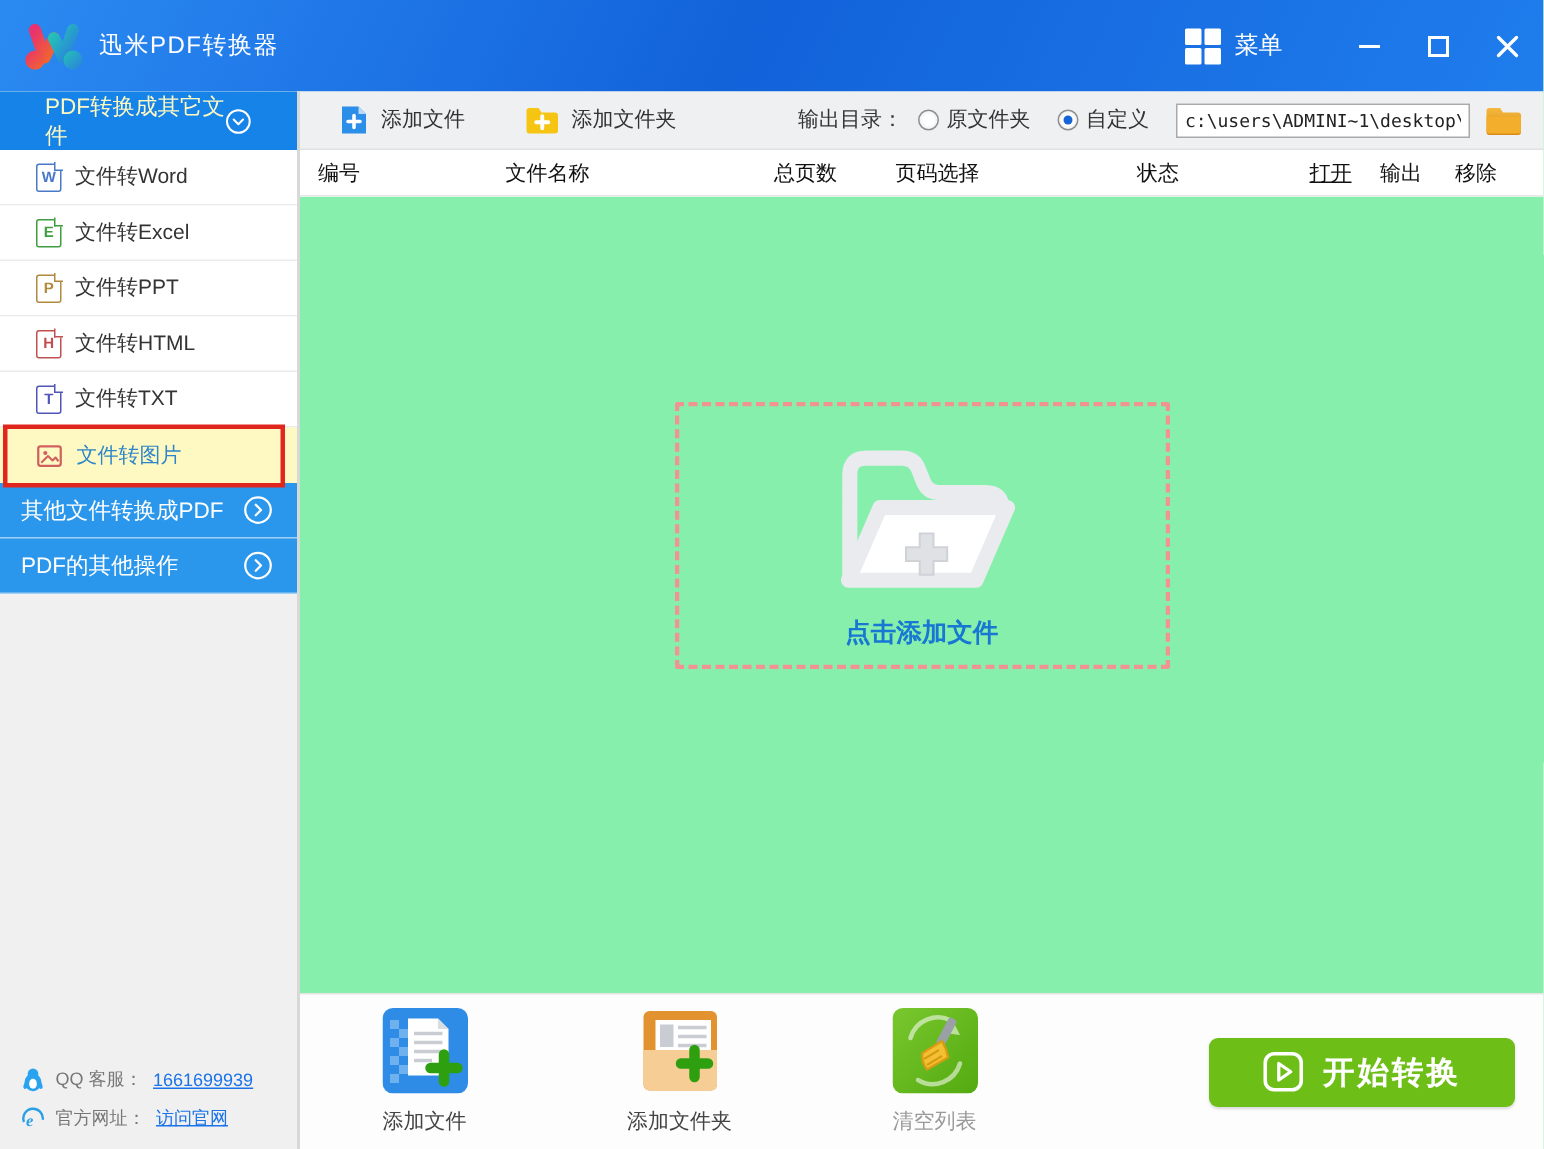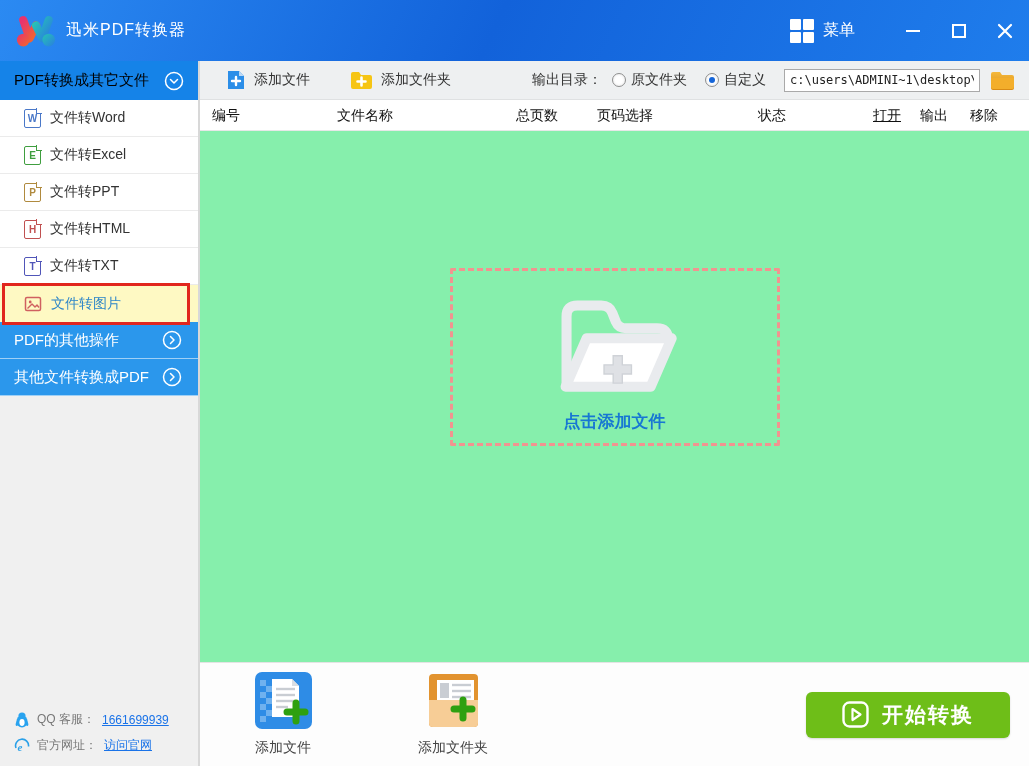--- a/index.html
+++ b/index.html
@@ -18,22 +18,22 @@
   .menu-grid span { background:#fff; border-radius:1px; }
   .menu-label { font-size:16px; }
   .winbtn { width:24px; height:24px; display:flex; align-items:center; justify-content:center; margin-right:22px; cursor:pointer; }
   .winbtn.close { margin-right:12px; }
 
   
   .main-row { flex:1; display:flex; min-height:0; }
 
   
   .sidebar { width:200px; flex:0 0 200px; display:flex; flex-direction:column; background:#f0f0f0; border-right:2px solid #d8d8d8; }
-  .sidebar-header { height:39px; flex:0 0 39px; background:#1583e8; color:#000000; display:flex; align-items:center;
-    padding:0 14px; font-size:15px; cursor:pointer; }
+  .sidebar-header { height:39px; flex:0 0 39px; background:#1583e8; color:#fef9c3; display:flex; align-items:center;
+    padding:0 30px; font-size:15px; cursor:pointer; }
   .sidebar-header .chev { margin-left:auto; }
   .side-item { height:37px; flex:0 0 37px; background:#fff; border-bottom:1px solid #ebebeb; display:flex; align-items:center;
     padding-left:24px; gap:9px; font-size:14px; color:#333; cursor:pointer; position:relative; }
   .doc-ico { width:17px; height:19px; border:1.5px solid currentColor; border-radius:2px; display:flex; align-items:center; justify-content:center;
     font-size:10px; font-weight:bold; background:#fff; position:relative; }
   .doc-ico::after { content:""; position:absolute; top:-1.5px; right:-1.5px; width:5px; height:5px; background:#fff;
     border-left:1.5px solid currentColor; border-bottom:1.5px solid currentColor; }
   .c-word  { color:#4a78c8; }
   .c-excel { color:#3f9e3f; }
   .c-ppt   { color:#b08a3e; }
@@ -176,28 +176,28 @@
         <svg width="18" height="18" viewBox="0 0 18 18">
           <rect x="1.5" y="2.5" width="15" height="13" rx="1.5" fill="none" stroke="#d06060" stroke-width="1.5"></rect>
           <circle cx="6.2" cy="7" r="1.4" fill="#d06060"></circle>
           <path d="M3.5 13.5 L8 9 L11 12 L13 10 L15 12.5" fill="none" stroke="#d06060" stroke-width="1.4" stroke-linejoin="round"></path>
         </svg>
         <span>文件转图片</span>
         <span class="sel-highlight"></span>
       </div>
 
       <div class="side-section">
-        <span>PDF的其他操作</span>
+        <span>其他文件转换成PDF</span>
         <svg class="chev" width="20" height="20" viewBox="0 0 20 20">
           <circle cx="10" cy="10" r="8.5" fill="none" stroke="#fff" stroke-width="1.5"></circle>
           <path d="M8.5 6.5 L12 10 L8.5 13.5" fill="none" stroke="#fff" stroke-width="1.5" stroke-linecap="round" stroke-linejoin="round"></path>
         </svg>
       </div>
       <div class="side-section">
-        <span>其他文件转换成PDF</span>
+        <span>PDF的其他操作</span>
         <svg class="chev" width="20" height="20" viewBox="0 0 20 20">
           <circle cx="10" cy="10" r="8.5" fill="none" stroke="#fff" stroke-width="1.5"></circle>
           <path d="M8.5 6.5 L12 10 L8.5 13.5" fill="none" stroke="#fff" stroke-width="1.5" stroke-linecap="round" stroke-linejoin="round"></path>
         </svg>
       </div>
 
       <div class="side-filler"></div>
 
       <div class="contact">
         <div class="row">
@@ -320,20 +320,38 @@
               <line x1="27" y1="13" x2="46" y2="13"></line>
                 <line x1="27" y1="19" x2="46" y2="19"></line>
                 <line x1="27" y1="25" x2="46" y2="25"></line>
             </g>
             <path d="M4 28 h49 v23 a4 4 0 0 1 -4 4 h-41 a4 4 0 0 1 -4 -4 z" fill="#f7cd96"></path>
             <path d="M38 28 v18 M29 37 h18" stroke="#2ea010" stroke-width="7" stroke-linecap="round"></path>
           </svg>
           <span class="lab">添加文件夹</span>
         </div>
 
+        <div class="action disabled">
+          <svg width="57" height="57" viewBox="0 0 57 57">
+            <defs>
+                <linearGradient id="ggrad" x1="0" y1="0" x2="1" y2="1">
+              <stop offset="0" stop-color="#79c72e"></stop>
+                  <stop offset="1" stop-color="#53aa10"></stop>
+                </linearGradient>
+              </defs>
+            <rect x="0" y="0" width="57" height="57" rx="7" fill="url(#ggrad)"></rect>
+            <path d="M12 20 A 19 19 0 0 1 40 9" fill="none" stroke="rgba(255,255,255,.55)" stroke-width="3" stroke-linecap="round"></path>
+            <path d="M45 37 A 19 19 0 0 1 17 48" fill="none" stroke="rgba(255,255,255,.55)" stroke-width="3" stroke-linecap="round"></path>
+            <path d="M40 8 l5 10 -8 -1 z" fill="rgba(255,255,255,.55)"></path>
+            <rect x="33" y="6" width="6" height="20" rx="2" fill="#9aa0a6" transform="rotate(28 36 16)"></rect>
+            <path d="M20 30 l13 -8 q3 5 4 11 l-14 8 q-4 -5 -3 -11 z" fill="#f4c033" stroke="#d89c12" stroke-width="1.5"></path>
+            <path d="M23 38 l10 -6 M21 34 l10 -6" stroke="#d89c12" stroke-width="1.5"></path>
+          </svg>
+          <span class="lab">清空列表</span>
+        </div>
 
         <button class="start-btn">
           <svg width="27" height="27" viewBox="0 0 27 27">
             <rect x="1.5" y="1.5" width="24" height="24" rx="6" fill="none" stroke="#fff" stroke-width="2.4"></rect>
             <path d="M10.5 8 L18.5 13.5 L10.5 19 Z" fill="none" stroke="#fff" stroke-width="2.2" stroke-linejoin="round"></path>
           </svg>
           <span>开始转换</span>
         </button>
       </div>
 

